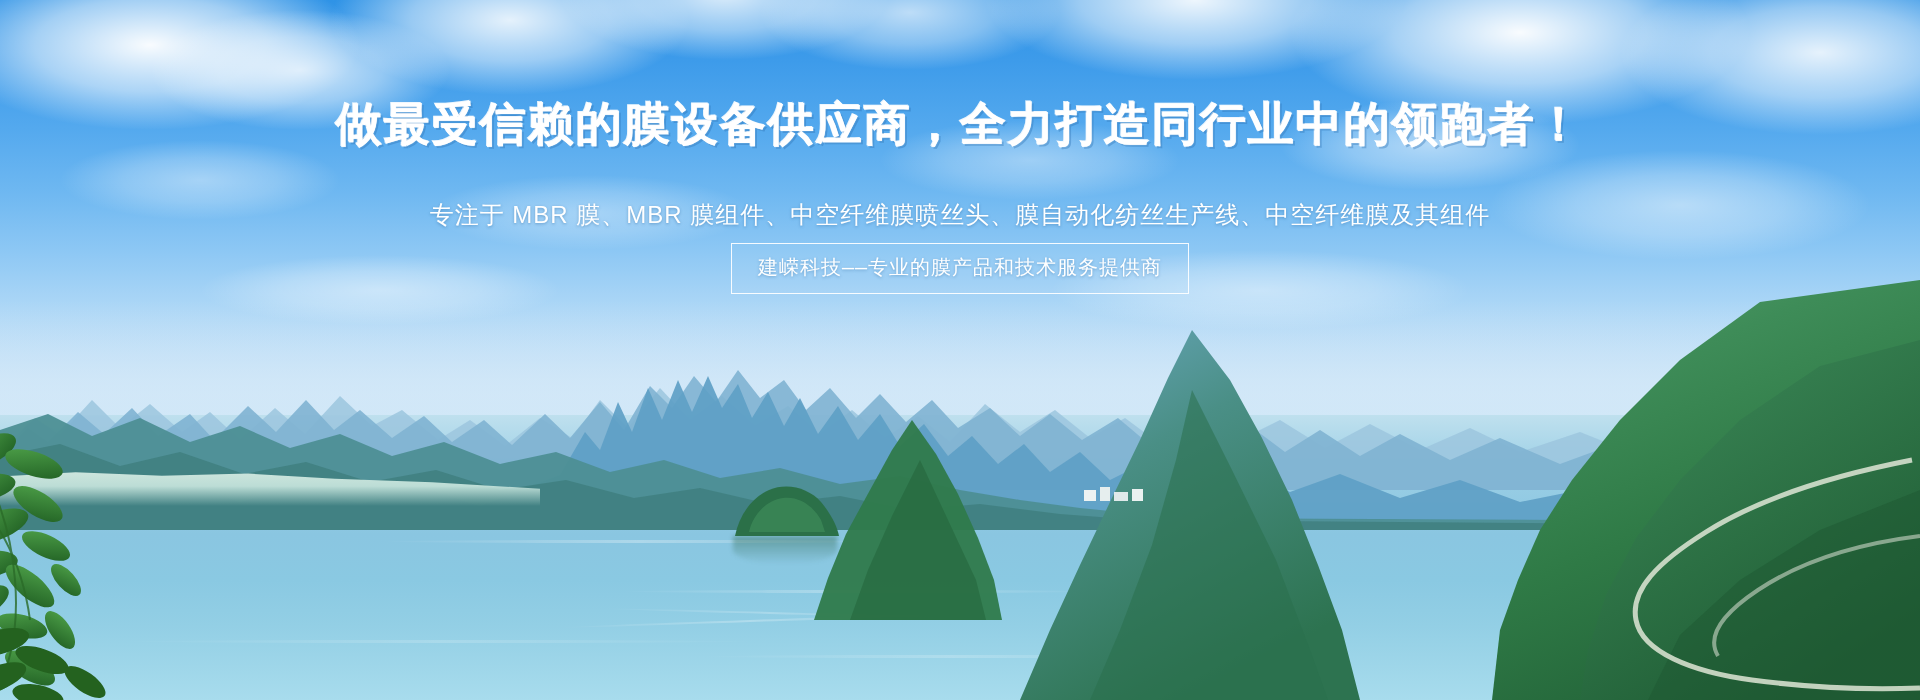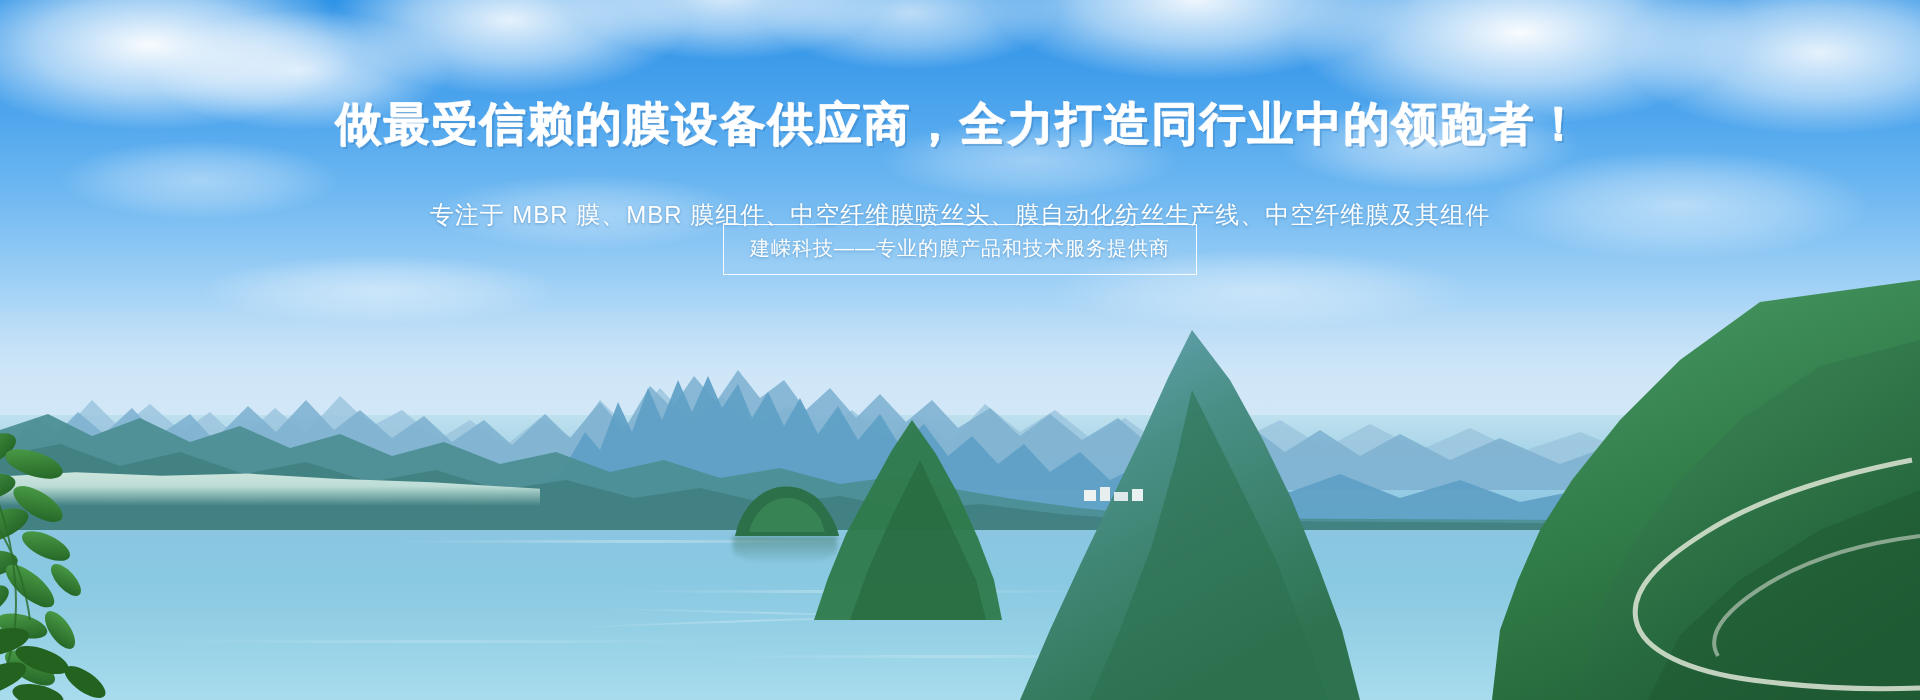--- a/index.html
+++ b/index.html
@@ -88,22 +88,22 @@
   .subline{
     position:absolute; left:0; top:198px; width:1920px;
     font-size:24px;
     color:#ffffff;
     letter-spacing:1px;
     line-height:1.4;
     text-shadow:0 1px 3px rgba(35,95,150,.45);
     white-space:nowrap;
   }
   .tagwrap{
-    position:absolute; left:0; top:224px; width:1920px;
-    display:flex; justify-content:center;
+    position:absolute; left:0; top:243px; width:1920px;
+    display:flex; justify-content:center;font-family:Liberation Mono, monospace;
   }
   .tagbox{
     border:1px solid rgba(255,255,255,.92);
     padding:10px 26px 12px;
     font-size:20px;
     color:#ffffff;
     letter-spacing:1px;
     white-space:nowrap;
     background:rgba(255,255,255,.04);
     text-shadow:0 1px 3px rgba(35,95,150,.40);

